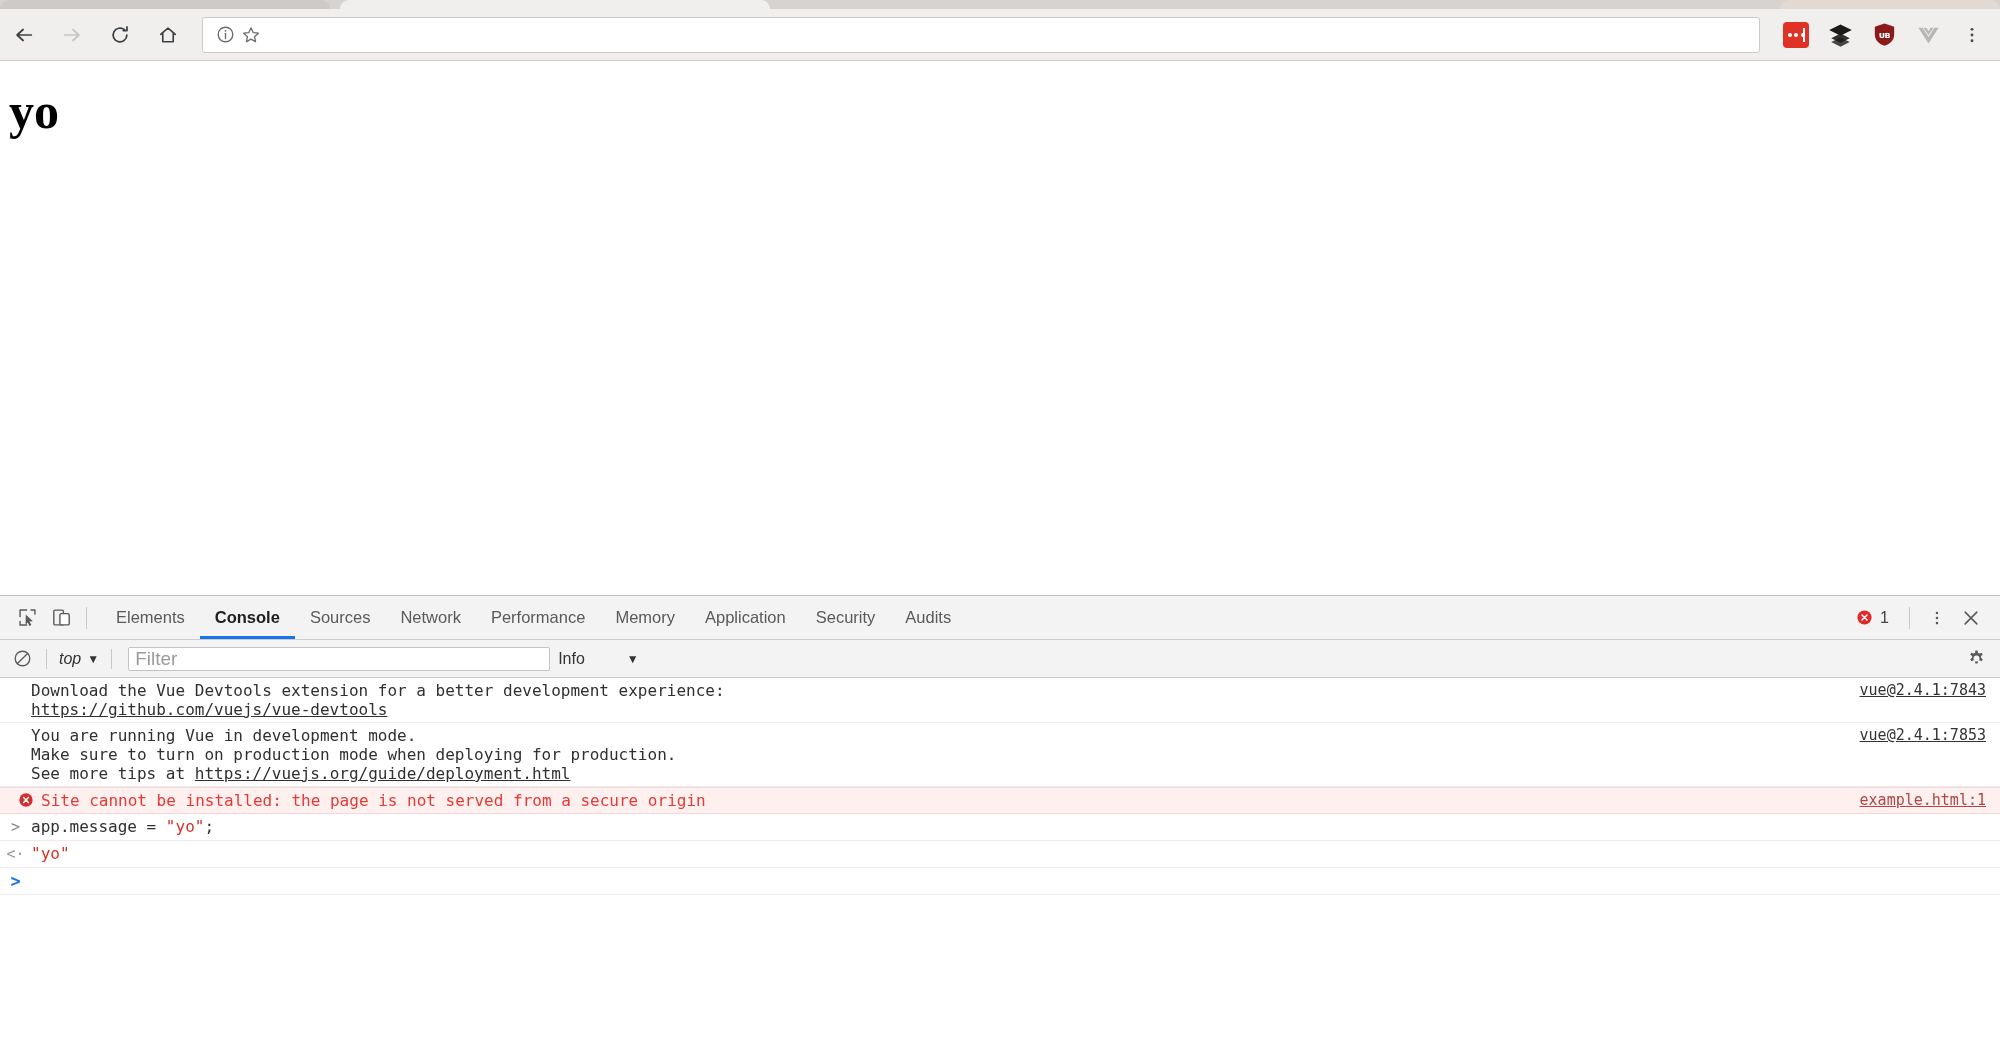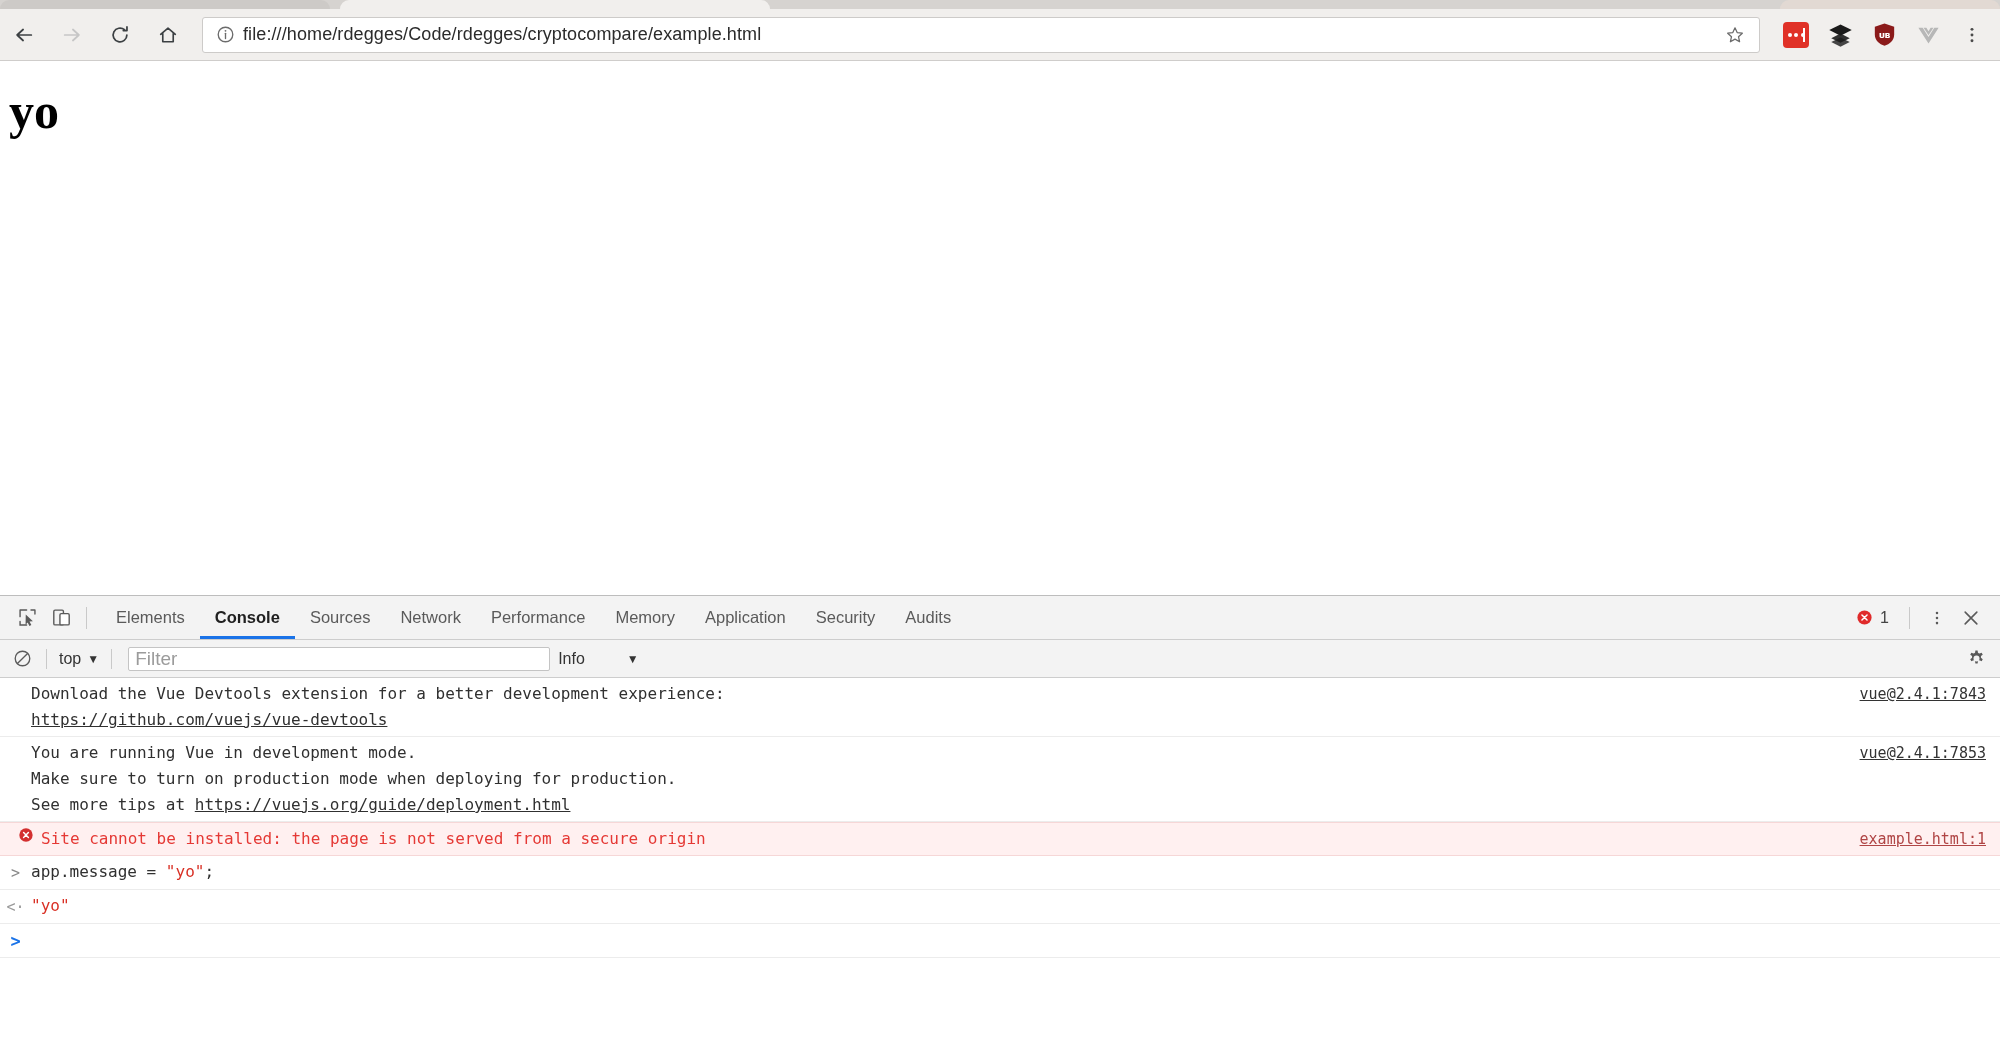--- a/index.html
+++ b/index.html
@@ -106,41 +106,41 @@
   .dt-right .dt-sep2 { width: 1px; height: 22px; background: #c9c9c9; margin: 0 10px; }
   .dt-iconbtn { width: 34px; height: 34px; display: flex; align-items: center; justify-content: center; }
 
   .dt-filterbar {
     height: 38px; flex: 0 0 auto; display: flex; align-items: center;
     background: #f3f3f3; border-bottom: 1px solid #cdcdcd; padding: 0 8px 0 6px;
   }
   .fb-clear { width: 32px; height: 32px; display: flex; align-items: center; justify-content: center; }
   .fb-sep { width: 1px; height: 20px; background: #c9c9c9; margin: 0 8px; }
   .fb-context {
-    display: flex; align-items: center; gap: 6px; font-size: 16px; color: #333; padding: 0 4px;
+    display: flex; align-items: center; gap: 6px; font-size: 16px; color: #333; padding: 0 4px; font-style: italic;
   }
   .fb-filter {
     flex: 1 1 auto; max-width: 422px; height: 24px; margin: 0 8px;
     border: 1px solid #c4c4c4; background: #fff; border-radius: 2px;
     display: flex; align-items: center; padding: 0 6px;
   }
   .fb-filter input {
     border: none; outline: none; width: 100%; font-size: 19px; color: #333;
     font-family: "Liberation Sans", sans-serif; background: transparent;
   }
   .fb-filter input::placeholder { color: #9b9b9b; }
   .fb-level { display: flex; align-items: center; font-size: 16px; color: #333; gap: 42px; }
   .fb-gear { margin-left: auto; width: 32px; height: 32px; display: flex; align-items: center; justify-content: center; }
 
   .console-area { flex: 1 1 auto; overflow: hidden; background: #fff; }
   .c-row {
     display: flex; align-items: flex-start;
     border-bottom: 1px solid #ececec;
     font-family: "DejaVu Sans Mono", monospace;
-    font-size: 16px; line-height: 26px;
+    font-size: 16px; line-height: 19px;
     padding: 3px 0 3px 0;
     min-height: 27px;
     position: relative;
   }
   .c-gutter {
     flex: 0 0 auto; width: 31px; display: flex; justify-content: center;
     padding-top: 1px;
   }
   .c-body { flex: 1 1 auto; padding-right: 14px; color: #303030; white-space: pre-wrap; }
   .c-src {
@@ -197,21 +197,20 @@
   </div>
 
   <div class="omnibox">
     <span class="sec-icon">
       <svg width="19" height="19" viewBox="0 0 24 24">
         <circle cx="12" cy="12" r="9.2" fill="none" stroke="#6b6b6b" stroke-width="1.7"></circle>
         <circle cx="12" cy="7.4" r="1.15" fill="#6b6b6b"></circle>
         <path d="M12 10.5 V17" stroke="#6b6b6b" stroke-width="1.7" stroke-linecap="round"></path>
       </svg>
     </span>
-    <span class="url">file:///home/rdegges/Code/rdegges/cryptocompare/example.html</span>
     <span class="star">
       <svg width="20" height="20" viewBox="0 0 24 24">
         <path d="M12 3.4 L14.6 9.1 L20.8 9.8 L16.2 14 L17.5 20.1 L12 17 L6.5 20.1 L7.8 14 L3.2 9.8 L9.4 9.1 Z" fill="none" stroke="#6b6b6b" stroke-width="1.5" stroke-linejoin="round"></path>
       </svg>
     </span>
   </div>
 
   <div class="ext-icons">
     <div class="ext-btn">
       <span class="ext-lastpass">

